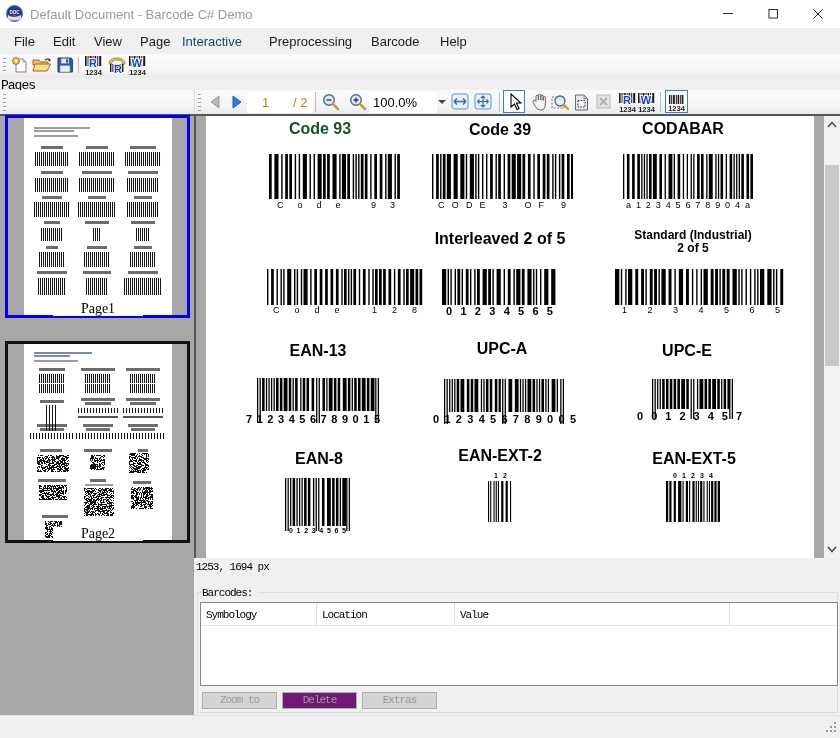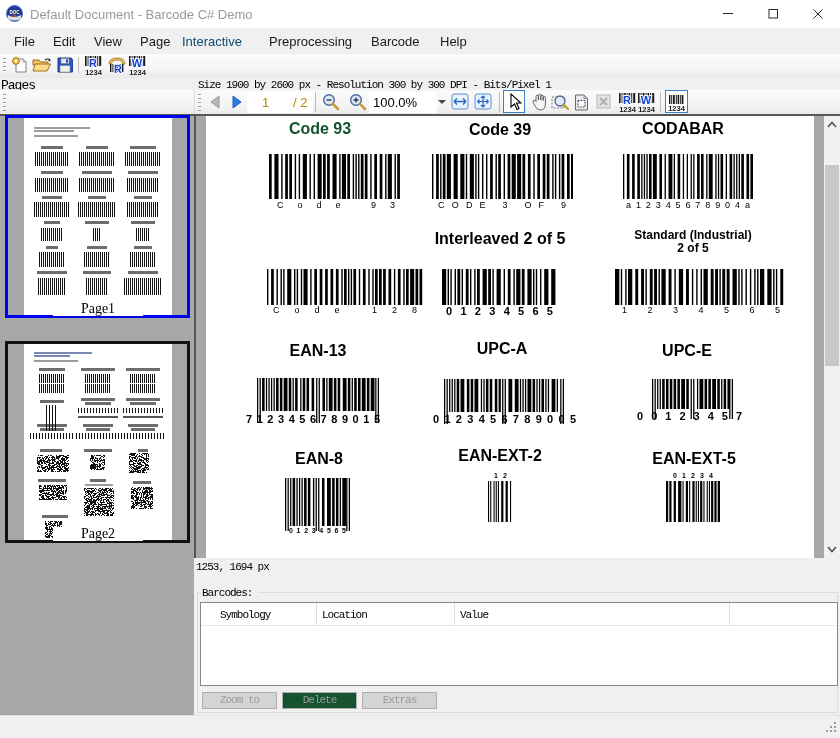--- a/index.html
+++ b/index.html
@@ -92,21 +92,20 @@
         <rect x="4.6" y="0" width="2" height="10"></rect>
         <rect x="7.6" y="0" width="1" height="10"></rect>
         <rect x="9.6" y="0" width="1.6" height="10"></rect>
         <rect x="12.2" y="0" width="1" height="10"></rect>
         <rect x="14.2" y="0" width="2" height="10"></rect>
       </g>
       <text x="8" y="11" font-size="11" font-weight="bold" font-family="Liberation Sans" fill="#1040d8" text-anchor="middle" stroke="#fff" stroke-width="2" paint-order="stroke">W</text>
       <text x="8.5" y="18.5" font-size="7.5" font-weight="bold" font-family="Liberation Sans" fill="#1a1a1a" text-anchor="middle">1234</text>
     </svg>
 <div class="abs mono" style="left:1px;top:78px;color:#000;font-size:13px">Pages</div>
-<div class="abs mono" style="left:198px;top:79px;color:#000">Size 1900 by 2600 px - Resolution 300 by 300 DPI - Bits/Pixel 1</div>
 <div class="abs" style="left:0;top:90px;width:840px;height:25px;background:linear-gradient(#fbfbfb,#f3f3f3 70%,#e8e8e8)"></div>
 <div class="grip" style="left:3px;top:94px;height:17px"></div>
 <div class="abs" style="left:194px;top:90px;width:1px;height:25px;background:#dcdcdc"></div>
 <div class="grip" style="left:198px;top:94px;height:17px"></div>
 <svg class="abs" style="left:208px;top:94px" width="14" height="16">
       <path d="M11 2 L3 8 L11 14 Z" fill="#b8b8b8" stroke="#9a9a9a"></path>
     </svg>
 <svg class="abs" style="left:230px;top:94px" width="14" height="16">
       <path d="M3 2 L11 8 L3 14 Z" fill="#2f7de1" stroke="#1b5db4"></path>
     </svg>
@@ -503,25 +502,25 @@
 <div class="abs mono" style="left:196px;top:561px;color:#000">1253, 1694 px</div>
 <div class="abs" style="left:197px;top:592px;width:641px;height:121px;border:1px solid #dcdcdc;border-top:none"></div>
 <div class="abs" style="left:197px;top:592px;width:4px;height:1px;background:#dcdcdc"></div>
 <div class="abs" style="left:258px;top:592px;width:580px;height:1px;background:#dcdcdc"></div>
 <div class="abs mono" style="left:202px;top:587px;color:#000">Barcodes:</div>
 <div class="abs" style="left:200px;top:602px;width:638px;height:84px;background:#fff;border:1px solid #828790"></div>
 <div class="abs" style="left:201px;top:625px;width:636px;height:1px;background:#e5e5e5"></div>
 <div class="abs" style="left:316px;top:603px;width:1px;height:22px;background:#dcdcdc"></div>
 <div class="abs" style="left:454px;top:603px;width:1px;height:22px;background:#dcdcdc"></div>
 <div class="abs" style="left:729px;top:603px;width:1px;height:22px;background:#dcdcdc"></div>
-<div class="abs mono" style="left:220px;top:609px;color:#000">Symbology</div>
+<div class="abs mono" style="left:206px;top:609px;color:#000">Symbology</div>
 <div class="abs mono" style="left:322px;top:609px;color:#000">Location</div>
 <div class="abs mono" style="left:460px;top:609px;color:#000">Value</div>
 <div class="abs mono" style="left:202px;top:692px;width:75px;height:17px;background:#d4d4d4;border:1px solid #aeaeae;color:#9a9a9a;text-align:center;line-height:15px">Zoom to</div>
-<div class="abs mono" style="left:282px;top:692px;width:75px;height:17px;background:#14532d;border:1px solid #aeaeae;color:#9a9a9a;text-align:center;line-height:15px">Delete</div>
+<div class="abs mono" style="left:282px;top:692px;width:75px;height:17px;background:#701a75;border:1px solid #aeaeae;color:#9a9a9a;text-align:center;line-height:15px">Delete</div>
 <div class="abs mono" style="left:362px;top:692px;width:75px;height:17px;background:#d4d4d4;border:1px solid #aeaeae;color:#9a9a9a;text-align:center;line-height:15px">Extras</div>
 <div class="abs" style="left:0;top:715px;width:840px;height:23px;background:#f0f0f0;border-top:1px solid #e3e3e3"></div>
 <svg class="abs" style="left:826px;top:722px" width="12" height="12">
 <g fill="#9a9aa0">
         <rect x="8" y="0" width="2" height="2"></rect>
         <rect x="8" y="4" width="2" height="2"></rect>
         <rect x="8" y="8" width="2" height="2"></rect>
         <rect x="4" y="4" width="2" height="2"></rect>
         <rect x="4" y="8" width="2" height="2"></rect>
         <rect x="0" y="8" width="2" height="2"></rect>

